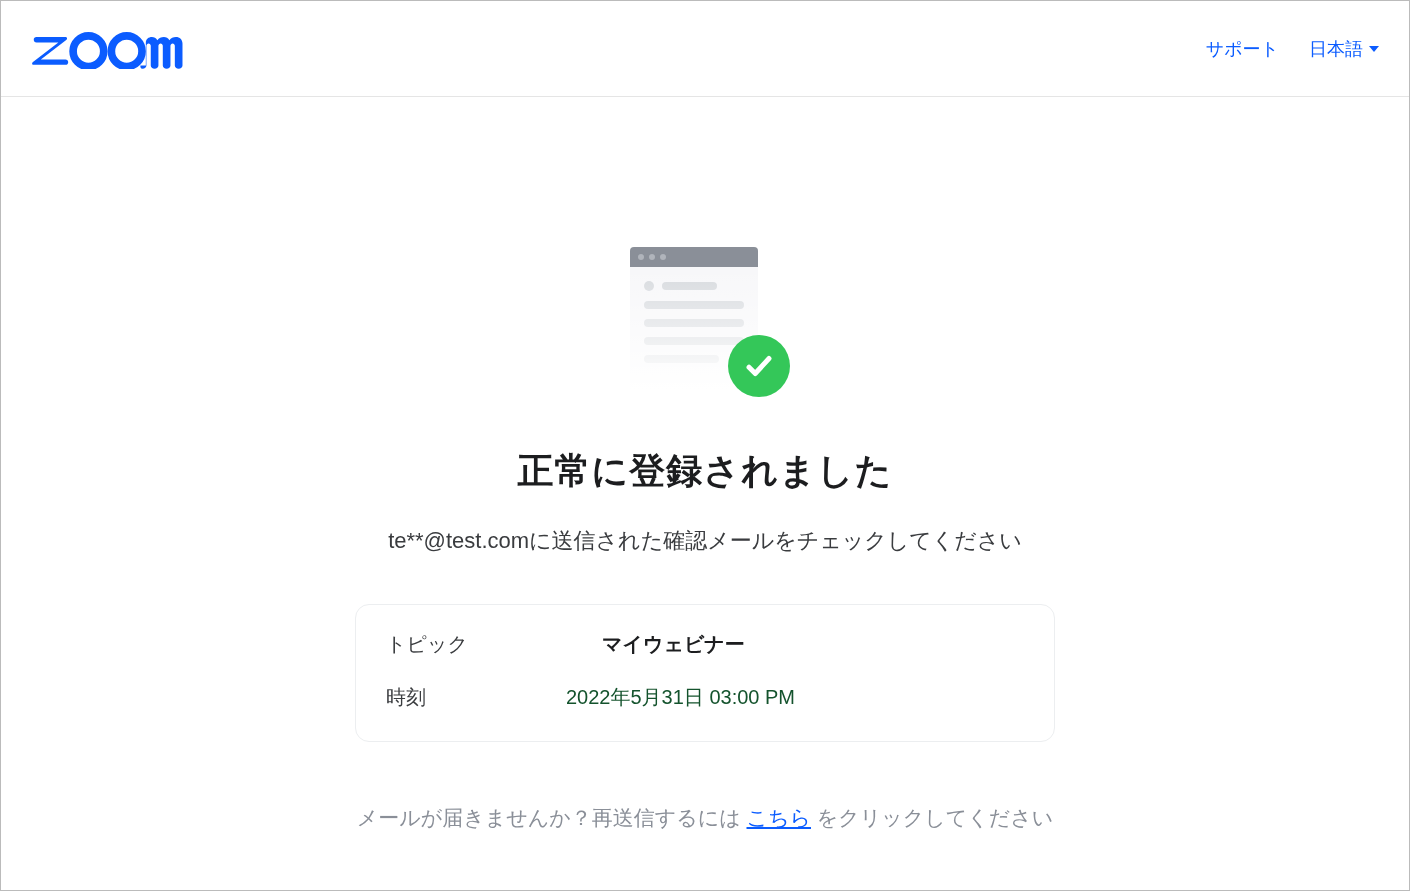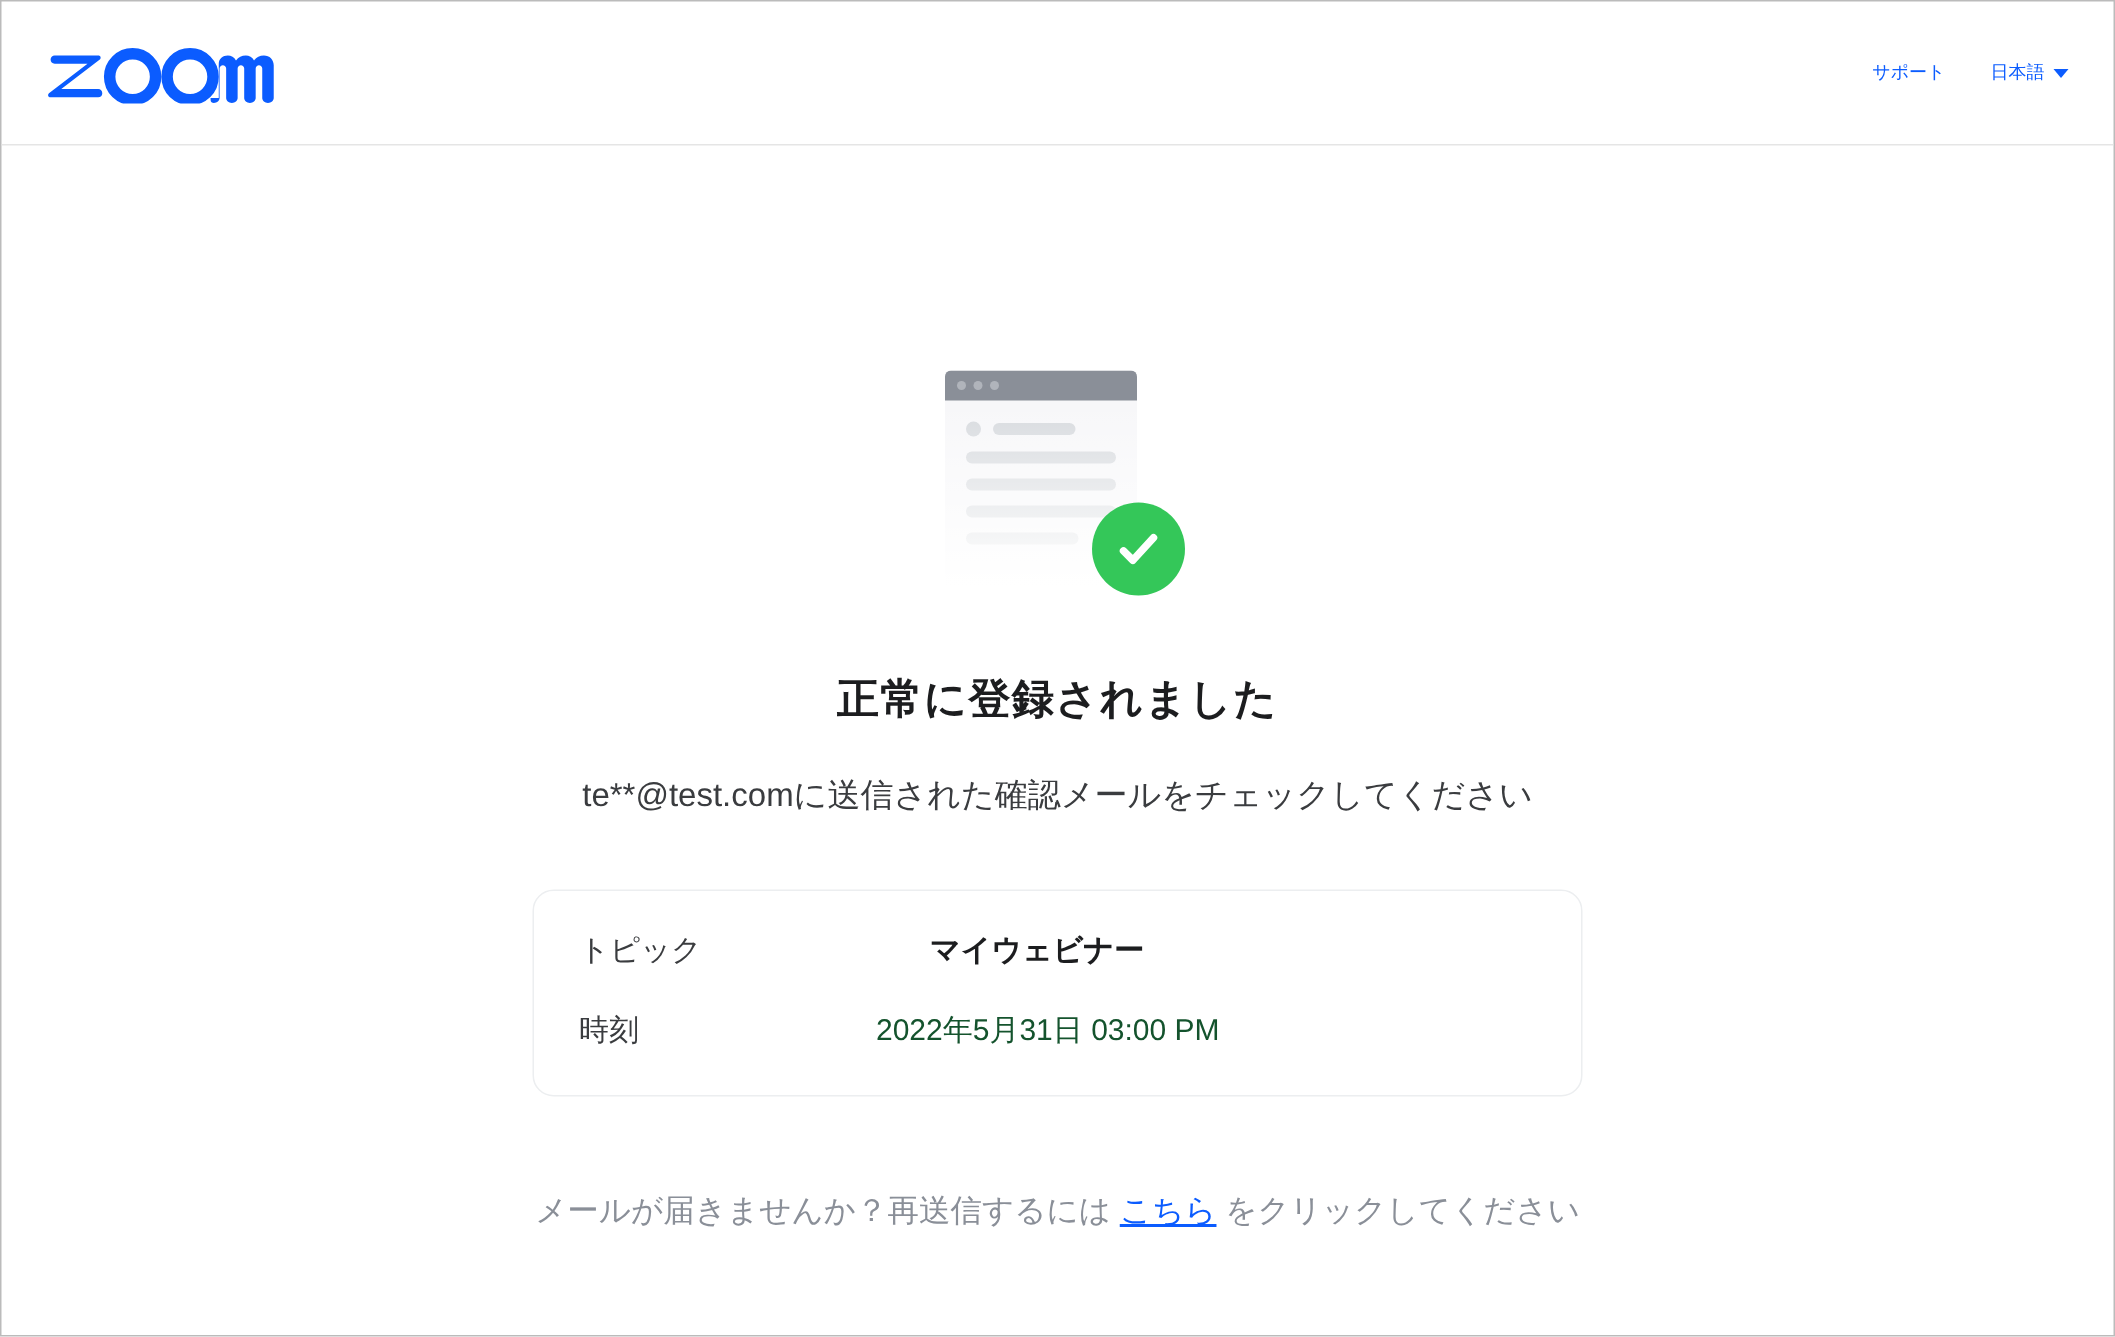--- a/index.html
+++ b/index.html
@@ -25,21 +25,21 @@
       align-items: center;
     }
     .logo svg { height: 40px; }
     .nav-right {
       display: flex;
       align-items: center;
       gap: 30px;
     }
     .nav-link {
       color: #0b5cff;
-      font-size: 12px;
+      font-size: 18px;
       font-weight: 500;
       cursor: pointer;
       display: inline-flex;
       align-items: center;
       gap: 6px;
     }
     .main {
       display: flex;
       flex-direction: column;
       align-items: center;
@@ -101,21 +101,21 @@
       border-radius: 50%;
       background: #34c759;
       display: flex;
       align-items: center;
       justify-content: center;
       z-index: 5;
     }
     .check-badge svg { width: 30px; height: 30px; }
 
     .title {
-      font-size: 28px;
+      font-size: 36px;
       font-weight: 700;
       color: #1c1d1f;
       margin-bottom: 30px;
       letter-spacing: 1px;
     }
     .subtitle {
       font-size: 22px;
       color: #3a3c3f;
       margin-bottom: 48px;
     }
@@ -124,21 +124,20 @@
       width: 700px;
       border: 1px solid #eceef0;
       border-radius: 14px;
       padding: 26px 30px 30px 30px;
     }
     .info-row {
       display: flex;
       align-items: baseline;
       font-size: 20px;
       color: #3a3c3f;
-      gap: 18px;
     }
     .info-row + .info-row { margin-top: 26px; }
     .info-label {
       width: 180px;
       color: #3a3c3f;
     }
     .info-value {
       color: #14532d;
     }
     .info-value.bold { font-weight: 700; color: #1c1d1f; margin-left: 36px; }

